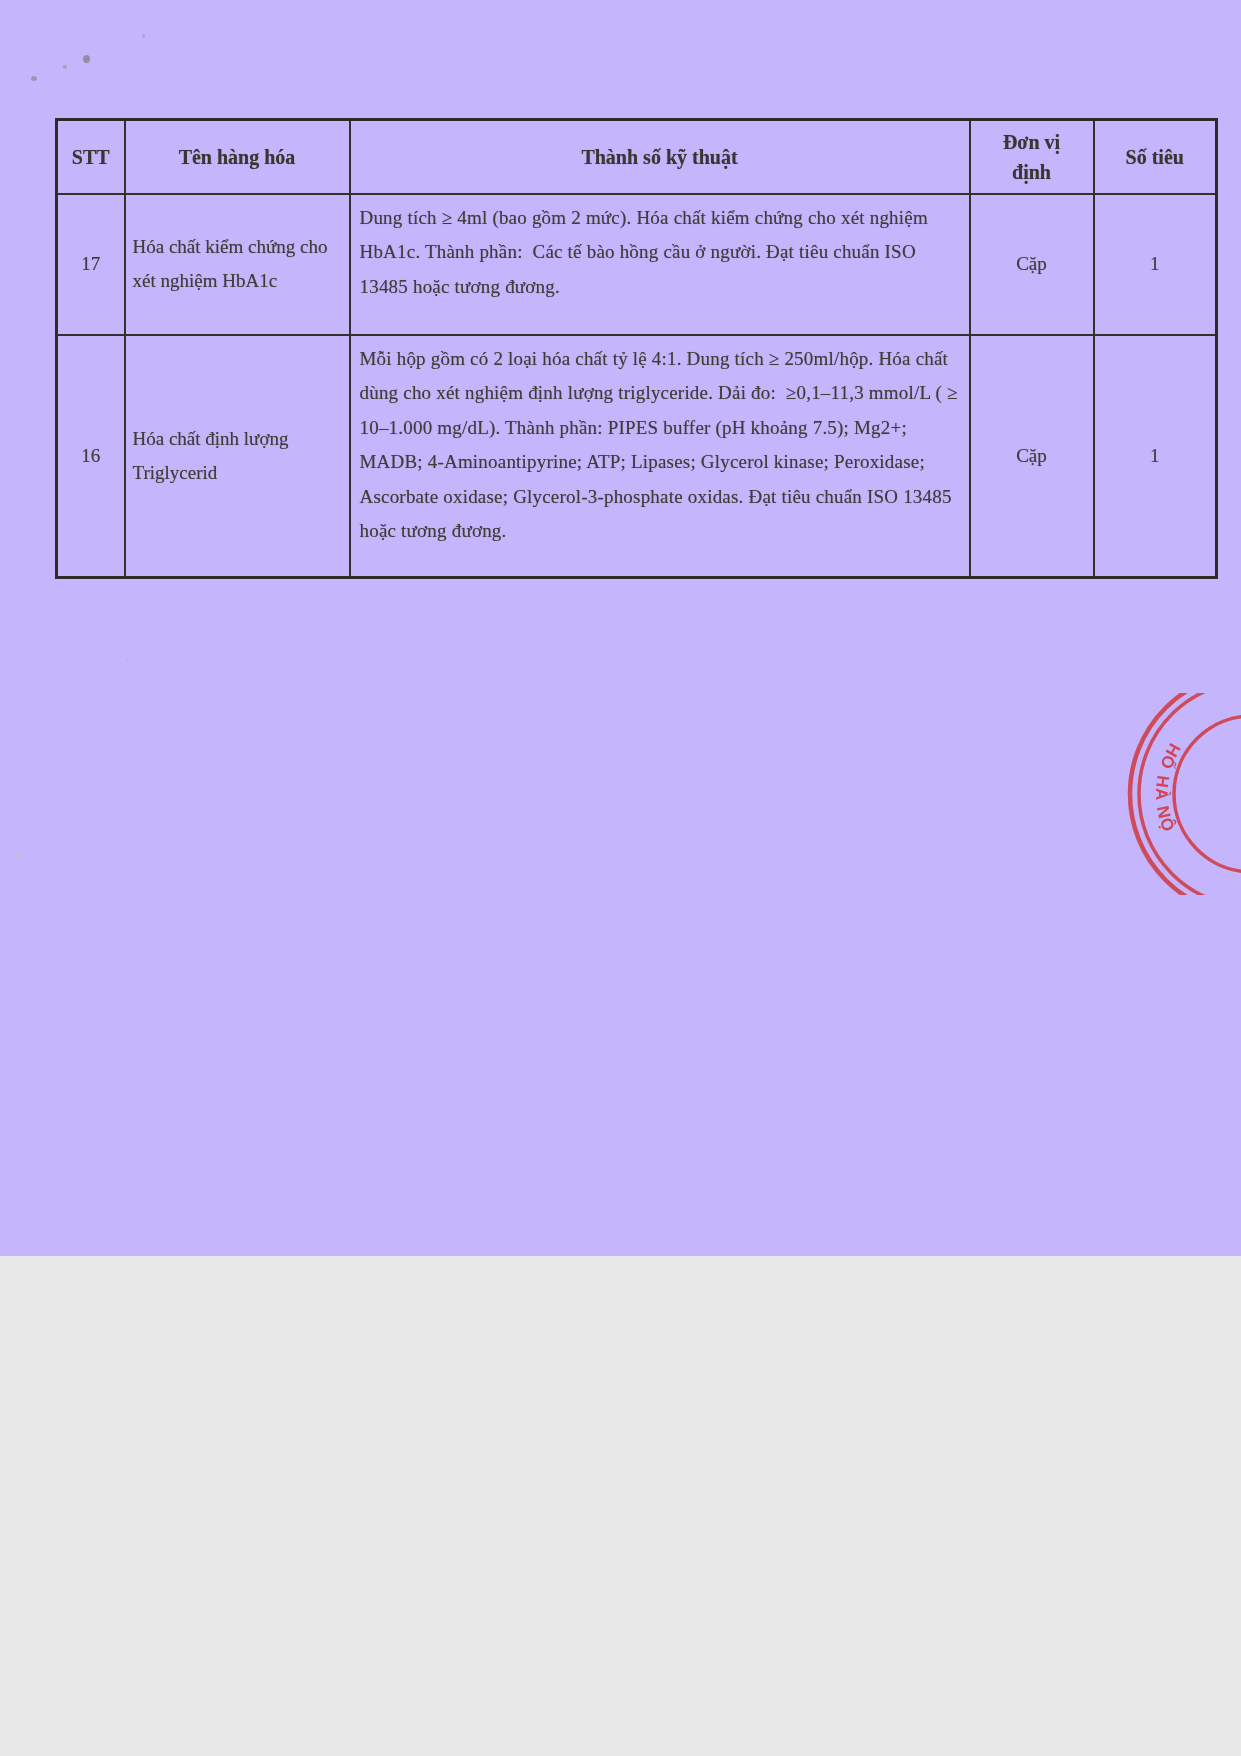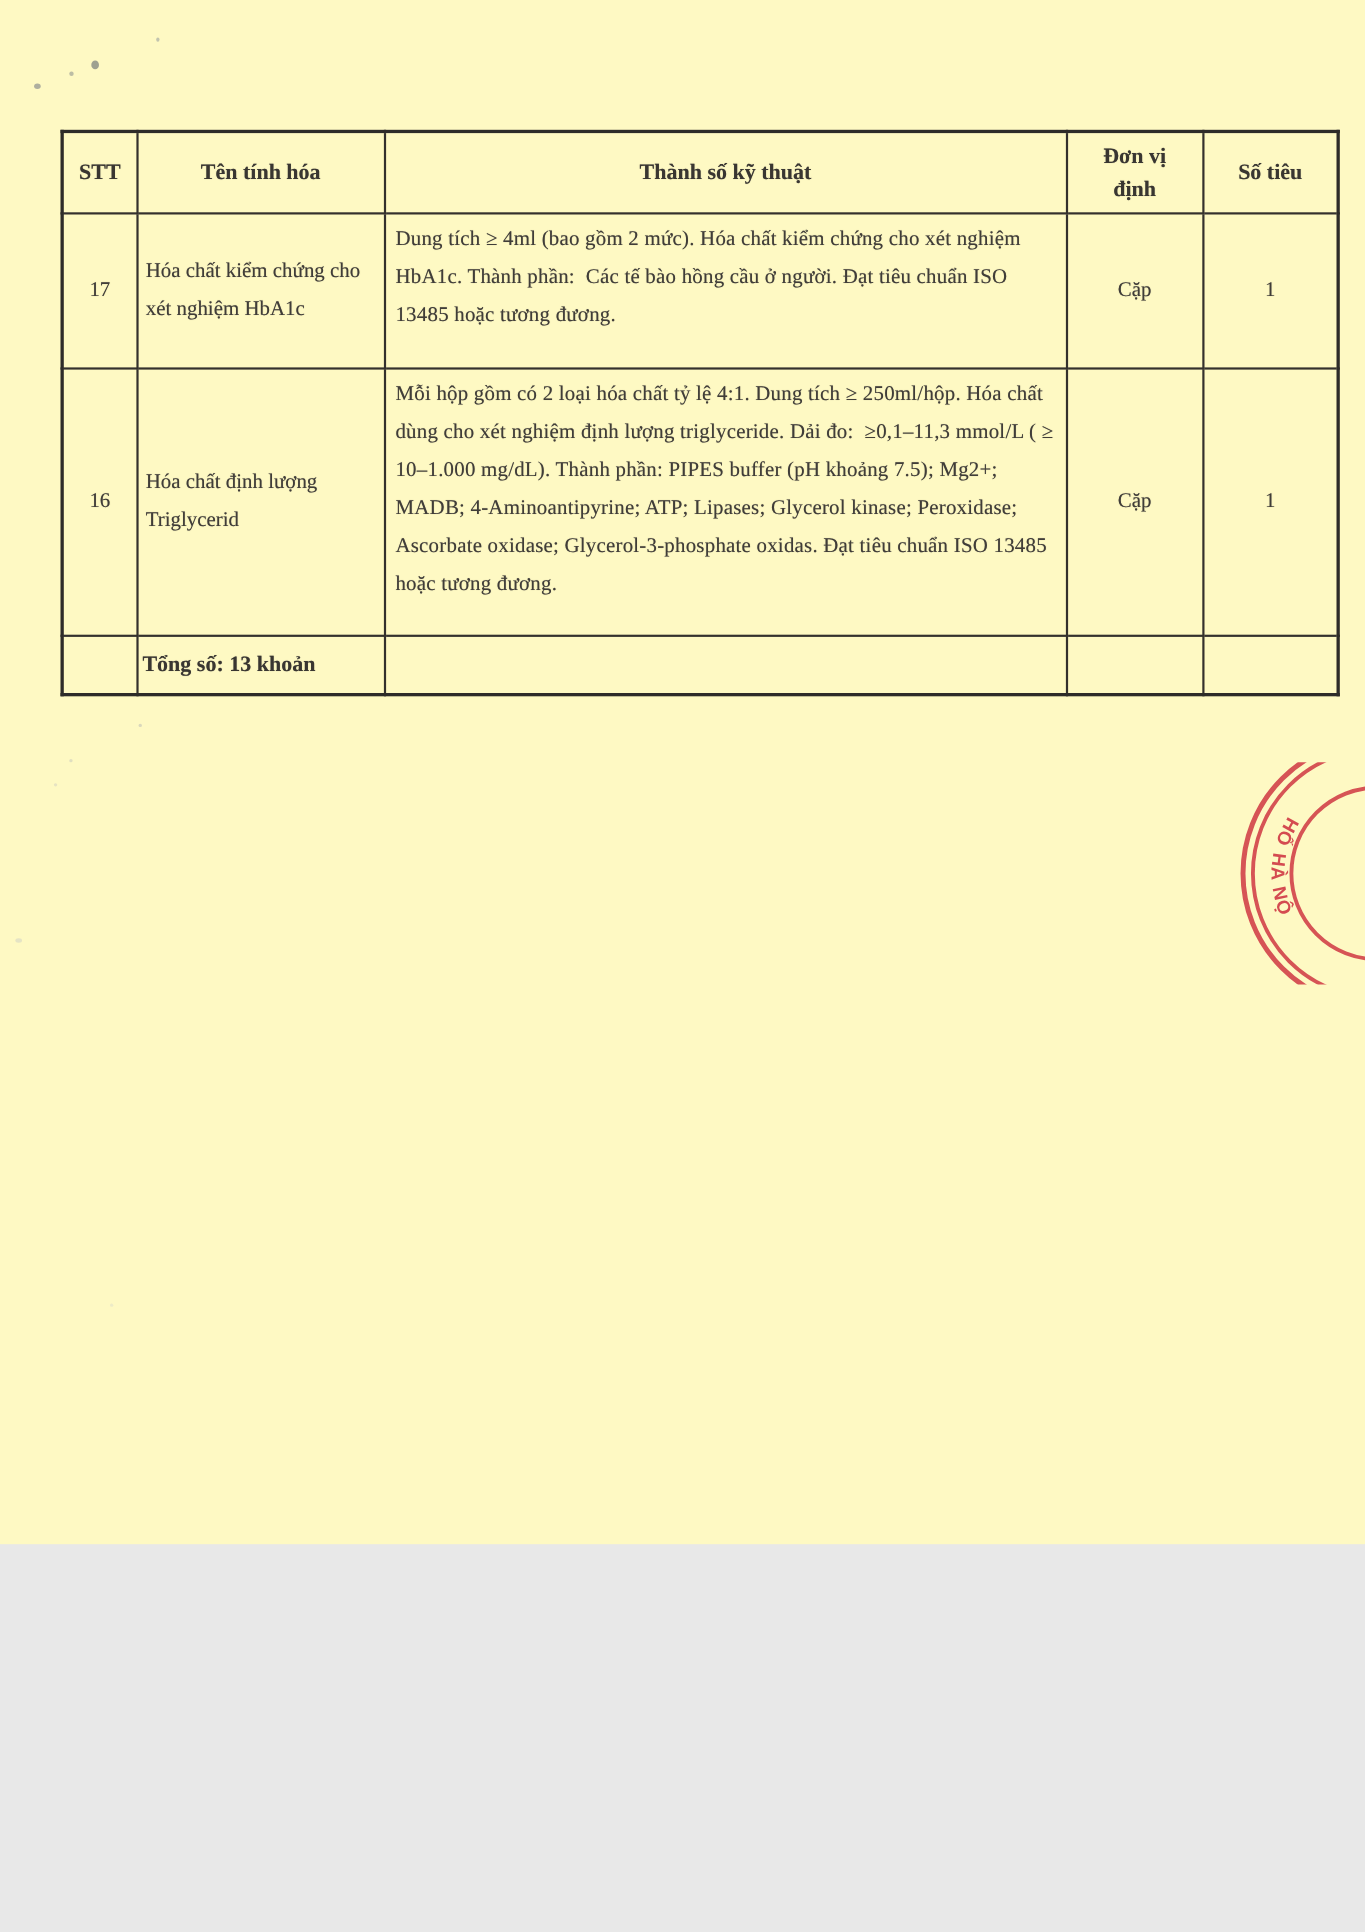--- a/index.html
+++ b/index.html
@@ -1,19 +1,19 @@
 <!DOCTYPE html>
 <html><head>
 <meta charset="utf-8">
 <style>
   html,body{margin:0;padding:0;background:#e8e8e8;}
   .page{
     position:relative;
-    width:1241px;height:1404px;
-    background:#fef9c3;
+    width:1241px;height:1256px;
+    background:#c4b5fd;
     overflow:hidden;
     font-family:"Liberation Serif","DejaVu Serif",serif;
   }
   
   .speck{position:absolute;border-radius:50%;pointer-events:none;}
   .s1{left:83px;top:55px;width:7px;height:8px;background:#7d837f;opacity:.75;}
   .s2{left:63px;top:65px;width:4px;height:4px;background:#8f958f;opacity:.6;}
   .s3{left:31px;top:76px;width:6px;height:5px;background:#83878a;opacity:.65;}
   .s4{left:142px;top:34px;width:3px;height:4px;background:#9aa0a0;opacity:.6;}
   .s5{left:126px;top:658px;width:3px;height:3px;background:#b5b8b5;opacity:.5;}
@@ -86,45 +86,38 @@
     <colgroup>
       <col style="width:68px">
         <col style="width:225px">
         <col style="width:620px">
       <col style="width:124px">
         <col style="width:123px">
     </colgroup>
     <tbody>
       <tr class="r-head">
         <th>STT</th>
-        <th>Tên tính hóa</th>
+        <th>Tên hàng hóa</th>
         <th>Thành số kỹ thuật</th>
         <th>Đơn vị định</th>
         <th>Số tiêu</th>
       </tr>
       <tr class="r-12">
         <td class="c-stt">17</td>
         <td class="c-name">Hóa chất kiểm chứng cho xét nghiệm HbA1c</td>
         <td class="c-spec">Dung tích ≥ 4ml (bao gồm 2 mức). Hóa chất kiểm chứng cho xét nghiệm HbA1c. Thành phần:  Các tế bào hồng cầu ở người. Đạt tiêu chuẩn ISO 13485 hoặc tương đương.</td>
         <td class="c-unit">Cặp</td>
         <td class="c-qty">1</td>
       </tr>
       <tr class="r-13">
         <td class="c-stt">16</td>
         <td class="c-name">Hóa chất định lượng Triglycerid</td>
         <td class="c-spec">Mỗi hộp gồm có 2 loại hóa chất tỷ lệ 4:1. Dung tích ≥ 250ml/hộp. Hóa chất dùng cho xét nghiệm định lượng triglyceride. Dải đo:  ≥0,1–11,3 mmol/L ( ≥ 10–1.000 mg/dL). Thành phần: PIPES buffer (pH khoảng 7.5); Mg2+; MADB; 4-Aminoantipyrine; ATP; Lipases; Glycerol kinase; Peroxidase; Ascorbate oxidase; Glycerol-3-phosphate oxidas. Đạt tiêu chuẩn ISO 13485 hoặc tương đương.</td>
         <td class="c-unit">Cặp</td>
         <td class="c-qty">1</td>
-      </tr>
-      <tr class="r-total">
-        <td class="c-stt"></td>
-        <td class="c-total">Tổng số: 13 khoản</td>
-        <td></td>
-        <td></td>
-        <td></td>
       </tr>
     </tbody>
   </table>
 
   <div class="stamp">
     <svg width="130" height="202" viewBox="0 0 130 202">
       <g fill="none" stroke="#d03c46" stroke-opacity="0.88">
         <circle cx="141" cy="101" r="122" stroke-width="4.5"></circle>
         <circle cx="141" cy="101" r="113" stroke-width="3.5"></circle>
         <circle cx="141" cy="101" r="78" stroke-width="3.5"></circle>

